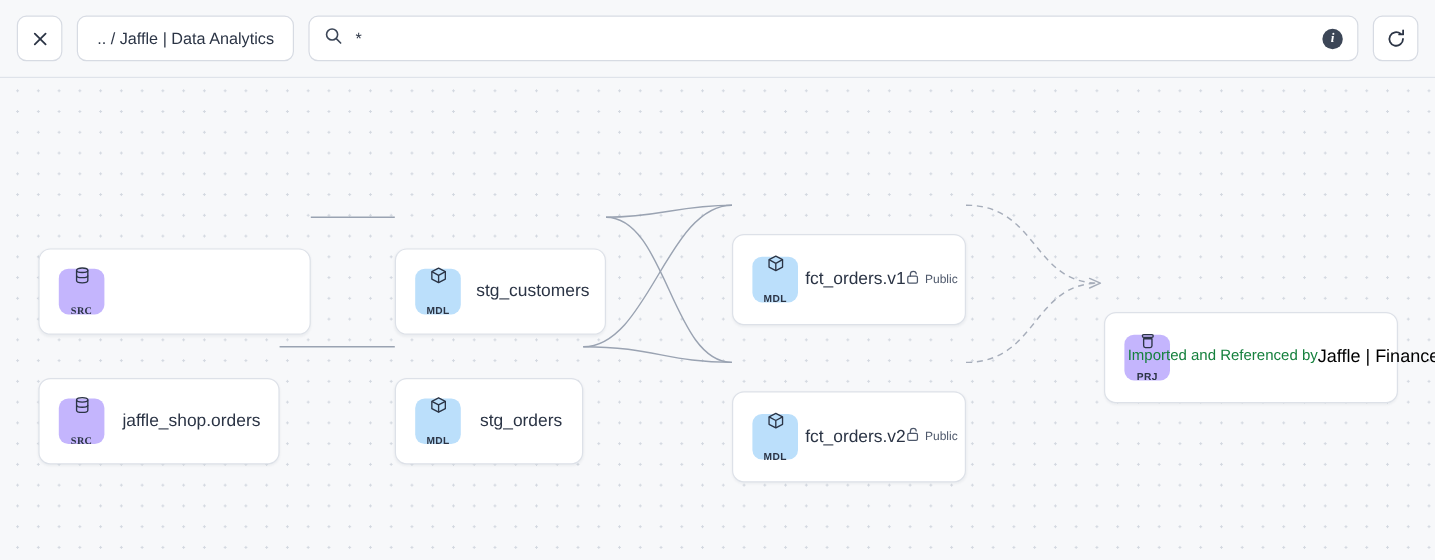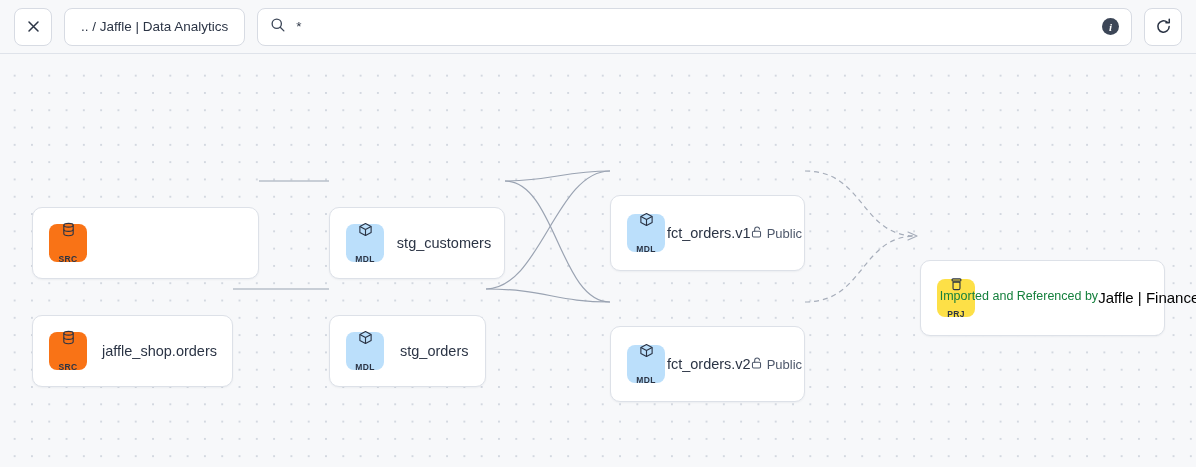--- a/index.html
+++ b/index.html
@@ -19,21 +19,21 @@
     width: 1196px;
     height: 467px;
     overflow: hidden;
   }
 
   
   .toolbar {
     position: absolute;
     left: 0; top: 0;
     width: 1196px;
-    height: 54px;
+    height: 65px;
     background: #f7f8fa;
     border-bottom: 1px solid #dfe3ea;
     box-sizing: border-box;
     display: flex;
     align-items: center;
     padding: 0 14px;
     gap: 12px;
     z-index: 5;
   }
   .btn-square {
@@ -159,36 +159,36 @@
     line-height: 0;
   }
   .node-badge .badge-text {
     font-size: 8.5px;
     font-weight: 700;
     letter-spacing: 0.3px;
     line-height: 10px;
     margin-top: 1px;
     color: #2b3445;
   }
-  .badge-src { background: #f97316; }
+  .badge-src { background: #c4b5fd; font-family: Liberation Serif, serif; }
   .badge-mdl { background: #bbdffb; }
-  .badge-prj { background: #fde047; }
+  .badge-prj { background: #c4b5fd; }
 
   .node-text { display: flex; flex-direction: row; justify-content: center; min-width: 0; }
   .node-title {
     font-size: 14.5px;
     color: #2b3445;
     line-height: 19px;
     white-space: nowrap;
   }
   .node-sub {
     display: flex;
     align-items: center;
     gap: 5px;
-    font-size: 13px;
+    font-size: 10px;
     color: #4e586b;
     line-height: 17px;
     margin-top: 1px;
     text-align: center;
   }
   .node-caption {
     font-size: 12.5px;
     color: #15803d;
     line-height: 17px;
     white-space: nowrap;

